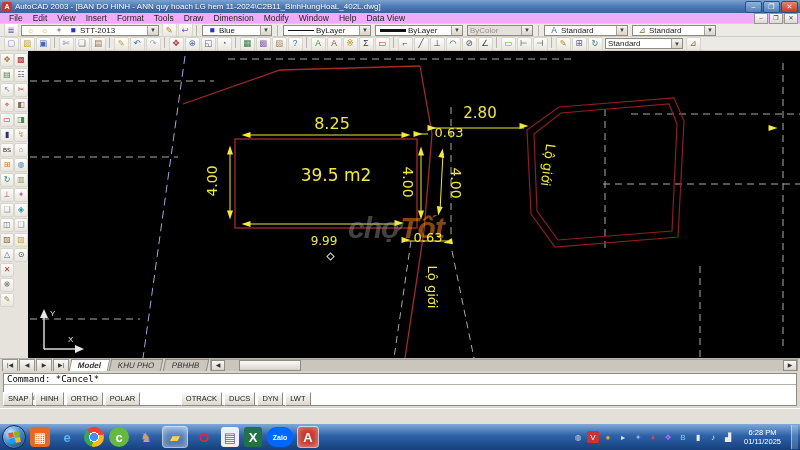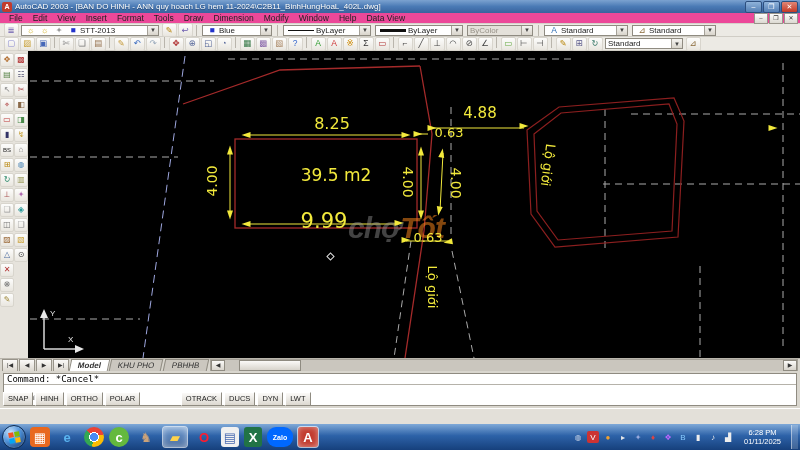--- a/index.html
+++ b/index.html
@@ -5,21 +5,21 @@
   html,body{margin:0;padding:0;background:#555;}
   #app{position:relative;width:800px;height:450px;font-family:"Liberation Sans","DejaVu Sans",sans-serif;overflow:hidden;background:#eceae4;user-select:none;}
   
   .titlebar{position:absolute;left:0;top:0;width:800px;height:13px;background:linear-gradient(#7ba2d0,#4a7ab5 50%,#39639e);display:flex;align-items:center;padding:0 2px;box-sizing:border-box;}
   .appicon{width:10px;height:10px;background:#c23b2e;color:#fff;font-size:7px;font-weight:bold;display:flex;align-items:center;justify-content:center;border-radius:2px;margin-right:3px;flex:none;}
   .title{color:#fff;font-size:8px;white-space:nowrap;overflow:hidden;text-overflow:ellipsis;flex:1;text-shadow:0 1px 1px rgba(0,0,0,.4);}
   .wbtns{display:flex;gap:1px;flex:none;}
   .wbtn{width:15px;height:10px;font-size:7px;line-height:9px;text-align:center;color:#fff;background:linear-gradient(#8fb3da,#5580b5);border:1px solid #2d4f7e;border-radius:2px;}
   .wbtn.close{background:linear-gradient(#e08575,#c43925);}
   
-  .menubar{position:absolute;left:0;top:13px;width:800px;height:11px;background:#ec4899;border-bottom:1px solid #d5d2ca;display:flex;align-items:center;padding-left:4px;box-sizing:border-box;}
+  .menubar{position:absolute;left:0;top:13px;width:800px;height:11px;background:#f0abfc;border-bottom:1px solid #d5d2ca;display:flex;align-items:center;padding-left:4px;box-sizing:border-box;}
   .menuitem{font-size:8.5px;color:#222;padding:0 5px;white-space:nowrap;}
   .menubar .wbtns{margin-left:auto;margin-right:2px;}
   .cbtn{width:12px;height:9px;font-size:6px;line-height:8px;text-align:center;color:#333;background:linear-gradient(#fcfcfc,#dcd9d1);border:1px solid #9a968c;}
   
   .tb{position:absolute;left:0;width:800px;background:#eceae4;display:flex;align-items:center;padding:0 3px;box-sizing:border-box;border-bottom:1px solid #d0cdc5;}
   .tb1{top:24px;height:13px;}
   .tb2{top:37px;height:14px;}
   .icon{display:inline-flex;align-items:center;justify-content:center;width:13px;height:12px;font-size:8.5px;line-height:1;color:#555;background:linear-gradient(#fdfdfc,#e9e6df);border:1px solid #d8d5cd;border-radius:2px;margin:0 0.5px;flex:none;overflow:hidden;}
   .sep{width:1px;height:11px;background:#b9b5ac;margin:0 3px;flex:none;display:inline-block;}
   .dd{display:inline-flex;align-items:center;height:11px;background:#fff;border:1px solid #8f8b81;font-size:8px;color:#222;padding-left:2px;margin:0 2px;flex:none;box-sizing:border-box;}
@@ -310,27 +310,27 @@
       </g>
       <polygon points="16,258 12,267 20,267" fill="#e8e8e8"></polygon>
       <polygon points="56,298 47,294 47,302" fill="#e8e8e8"></polygon>
       <rect x="300" y="203" width="5" height="5" transform="rotate(45 302.5 205.5)" stroke="#dddddd" fill="none"></rect>
     </svg>
 
     <div class="wm"><span class="p1">chợ</span><span class="p2">Tốt</span></div>
 
     <div>
         <span class="dim" style="font-size: 16px; left: 304px; top: 73px; transform: translate(-50%, -50%) rotate(0deg);">8.25</span>
-        <span class="dim" style="font-size: 15px; left: 452px; top: 62px; transform: translate(-50%, -50%) rotate(0deg);">4.88</span>
+        <span class="dim" style="font-size: 15px; left: 452px; top: 62px; transform: translate(-50%, -50%) rotate(0deg);">2.80</span>
         <span class="dim" style="font-size: 13px; left: 421px; top: 81px; transform: translate(-50%, -50%) rotate(0deg);">0.63</span>
         <span class="dim" style="font-size: 14px; left: 184px; top: 130px; transform: translate(-50%, -50%) rotate(-90deg);">4.00</span>
         <span class="dim" style="font-size: 17px; left: 308px; top: 124px; transform: translate(-50%, -50%) rotate(0deg);">39.5 m2</span>
         <span class="dim" style="font-size: 14px; left: 380px; top: 131px; transform: translate(-50%, -50%) rotate(90deg);">4.00</span>
         <span class="dim" style="font-size: 14px; left: 428px; top: 132px; transform: translate(-50%, -50%) rotate(90deg);">4.00</span>
-        <span class="dim" style="font-size: 21px; left: 296px; top: 170px; transform: translate(-50%, -50%) rotate(0deg);">9.99</span>
+        <span class="dim" style="font-size: 12px; left: 296px; top: 190px; transform: translate(-50%, -50%) rotate(0deg);">9.99</span>
         <span class="dim" style="font-size: 13px; left: 400px; top: 186px; transform: translate(-50%, -50%) rotate(0deg);">0.63</span>
         <span class="dim" style="font-size: 13px; left: 404px; top: 236px; transform: translate(-50%, -50%) rotate(90deg);">Lộ giới</span>
         <span class="dim" style="font-size: 13px; left: 520px; top: 114px; transform: translate(-50%, -50%) rotate(97deg);">Lộ giới</span>
       </div>
     <div>
         <span class="dim-arrow" style="left: 218px; top: 84px; transform: translate(-50%, -50%) rotate(180deg);"></span>
         <span class="dim-arrow" style="left: 378px; top: 84px; transform: translate(-50%, -50%) rotate(0deg);"></span>
         <span class="dim-arrow" style="left: 202px; top: 99px; transform: translate(-50%, -50%) rotate(-90deg);"></span>
         <span class="dim-arrow" style="left: 202px; top: 164px; transform: translate(-50%, -50%) rotate(90deg);"></span>
         <span class="dim-arrow" style="left: 393px; top: 100px; transform: translate(-50%, -50%) rotate(-90deg);"></span>

